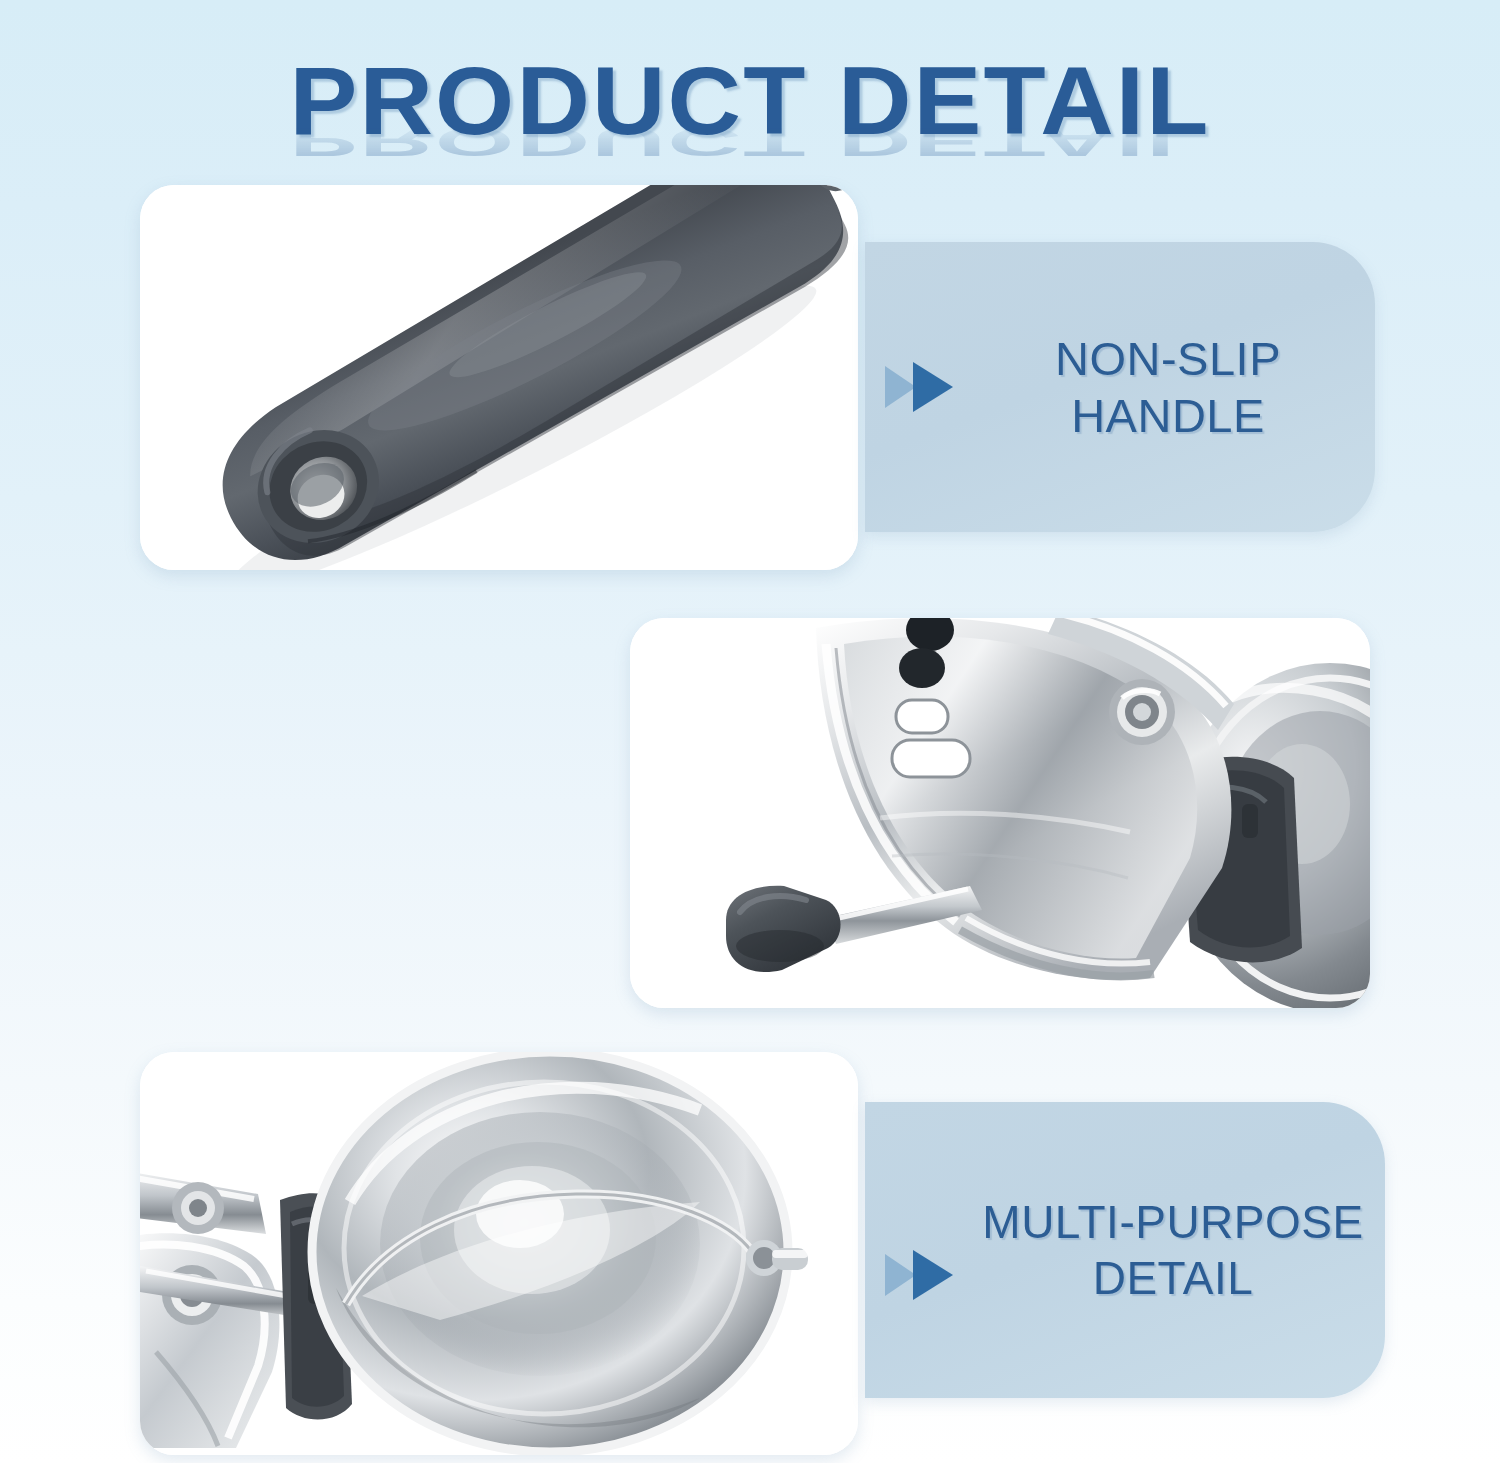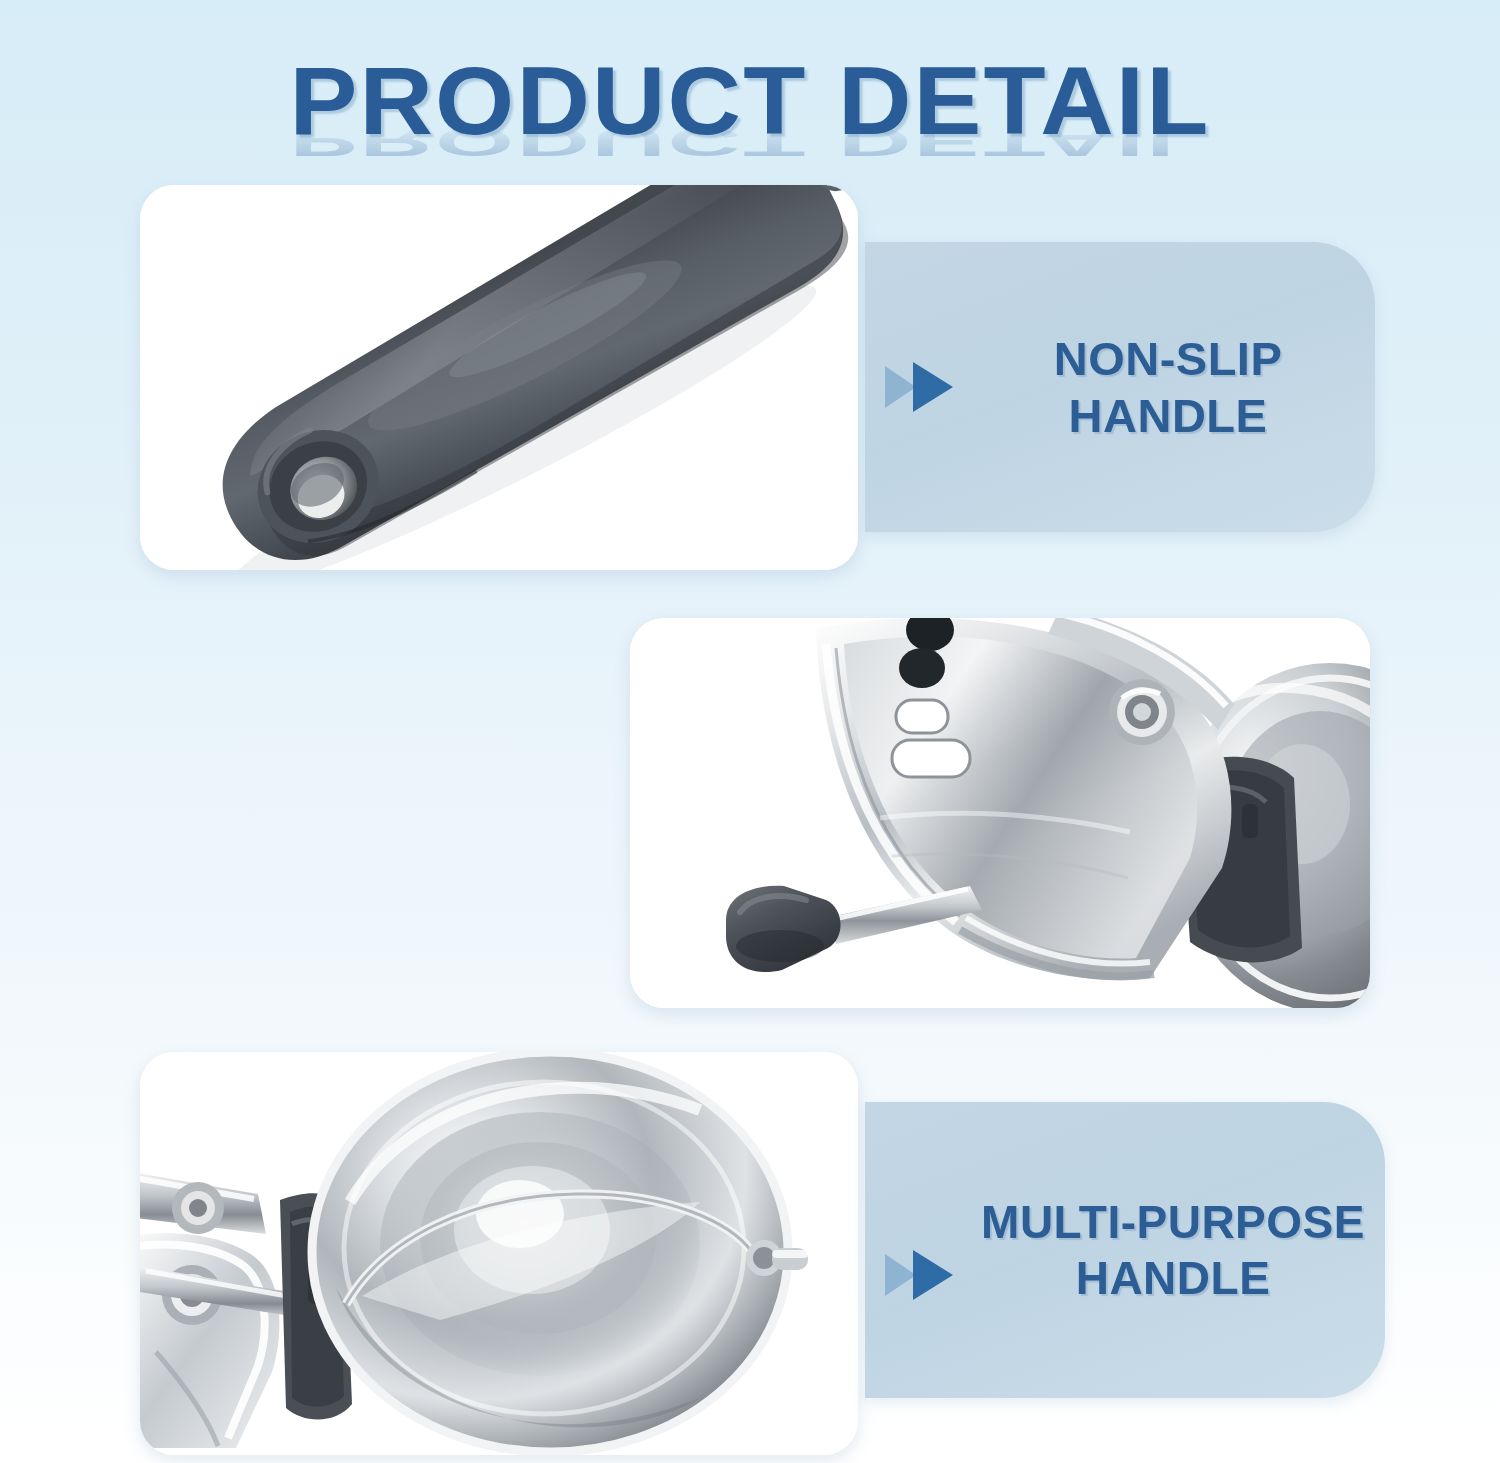--- a/index.html
+++ b/index.html
@@ -102,21 +102,21 @@
   #card-scoop {
     left: 865px; top: 1102px; width: 502px; height: 296px;
     border-radius: 0 62px 62px 0;
     padding-left: 18px;
   }
 
   .label-text {
     flex: 1 1 auto;
     text-align: center;
     font-family: "Liberation Sans", "DejaVu Sans", sans-serif;
-    font-weight: bold;
+    font-weight: normal;
     font-size: 47px;
     line-height: 1.22;
     letter-spacing: 0.5px;
     color: #2c5d94;
     text-shadow: 2px 2px 1px rgba(120,155,190,0.40);
     white-space: pre-line;
   }
   #card-scoop .label-text { font-size: 46px; }
 
   .arrow {
@@ -414,16 +414,16 @@
   </div>
 
   <div class="label-card" id="card-scoop">
     <span class="arrow lower">
       <svg viewBox="0 0 78 62">
         <polygon points="2,10 2,52 33,31" fill="#8fb4d2"></polygon>
         <polygon points="30,6 30,56 70,31" fill="#2f6ca5"></polygon>
       </svg>
     </span>
     <span class="label-text">MULTI-PURPOSE
-HANDLE</span>
+DETAIL</span>
   </div>
 
 </div>
 
 </body></html>

